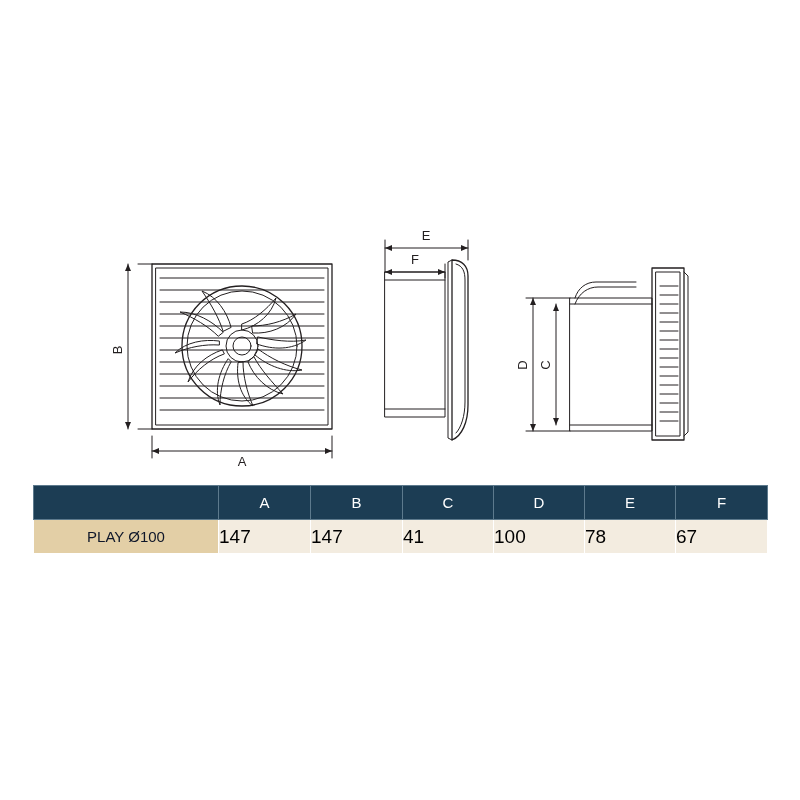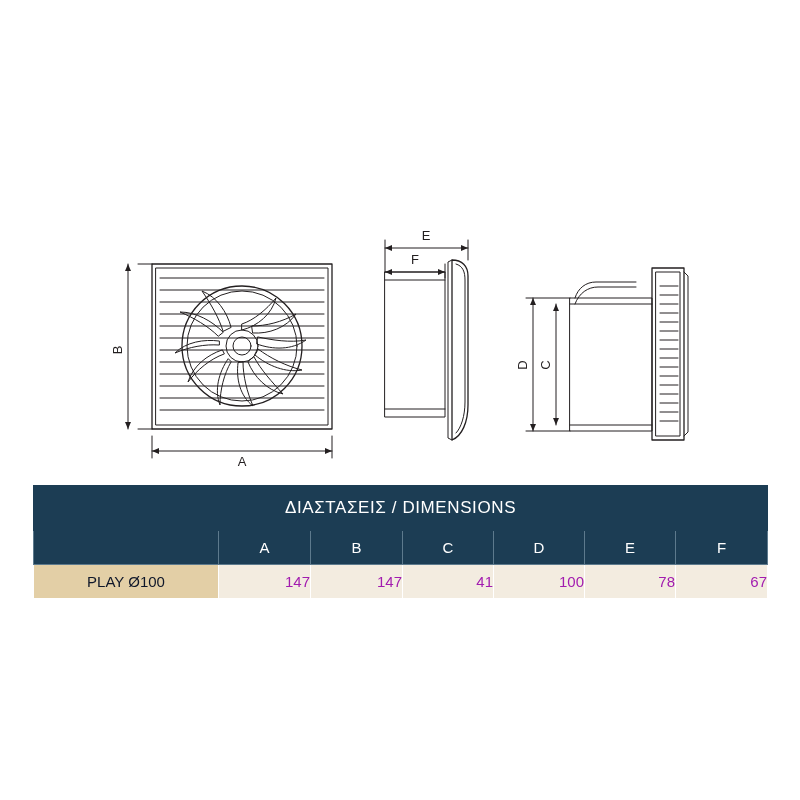--- a/index.html
+++ b/index.html
@@ -76,23 +76,23 @@
     font-size: 15px;
     text-align: center;
     height: 33px;
     border: 1px solid #ffffff;
   }
   .row-label.alt {
     background: #ead9b8;
   }
   .row-cell {
     background: #f3ece0;
-    color: #a21caf;
-    font-size: 15px;
-    text-align: right;
+    color: #000000;
+    font-size: 19px;
+    text-align: left;
     height: 33px;
     border: 1px solid #ffffff;
   }
   .row-cell.alt {
     background: #f7f2e8;
   }
 </style>
 </head>
 <body>
 
@@ -228,23 +228,20 @@
     <colgroup>
       <col style="width:185px">
       <col style="width:92px">
       <col style="width:92px">
       <col style="width:91px">
       <col style="width:91px">
       <col style="width:91px">
       <col style="width:92px">
     </colgroup>
     <tbody>
-      <tr>
-        <td class="tbl-title" colspan="7">ΔΙΑΣΤΑΣΕΙΣ / DIMENSIONS</td>
-      </tr>
       <tr>
         <td class="hdr-blank"></td>
         <td class="hdr-cell">A</td>
         <td class="hdr-cell">B</td>
         <td class="hdr-cell">C</td>
         <td class="hdr-cell">D</td>
         <td class="hdr-cell">E</td>
         <td class="hdr-cell">F</td>
       </tr>
       <tr>

